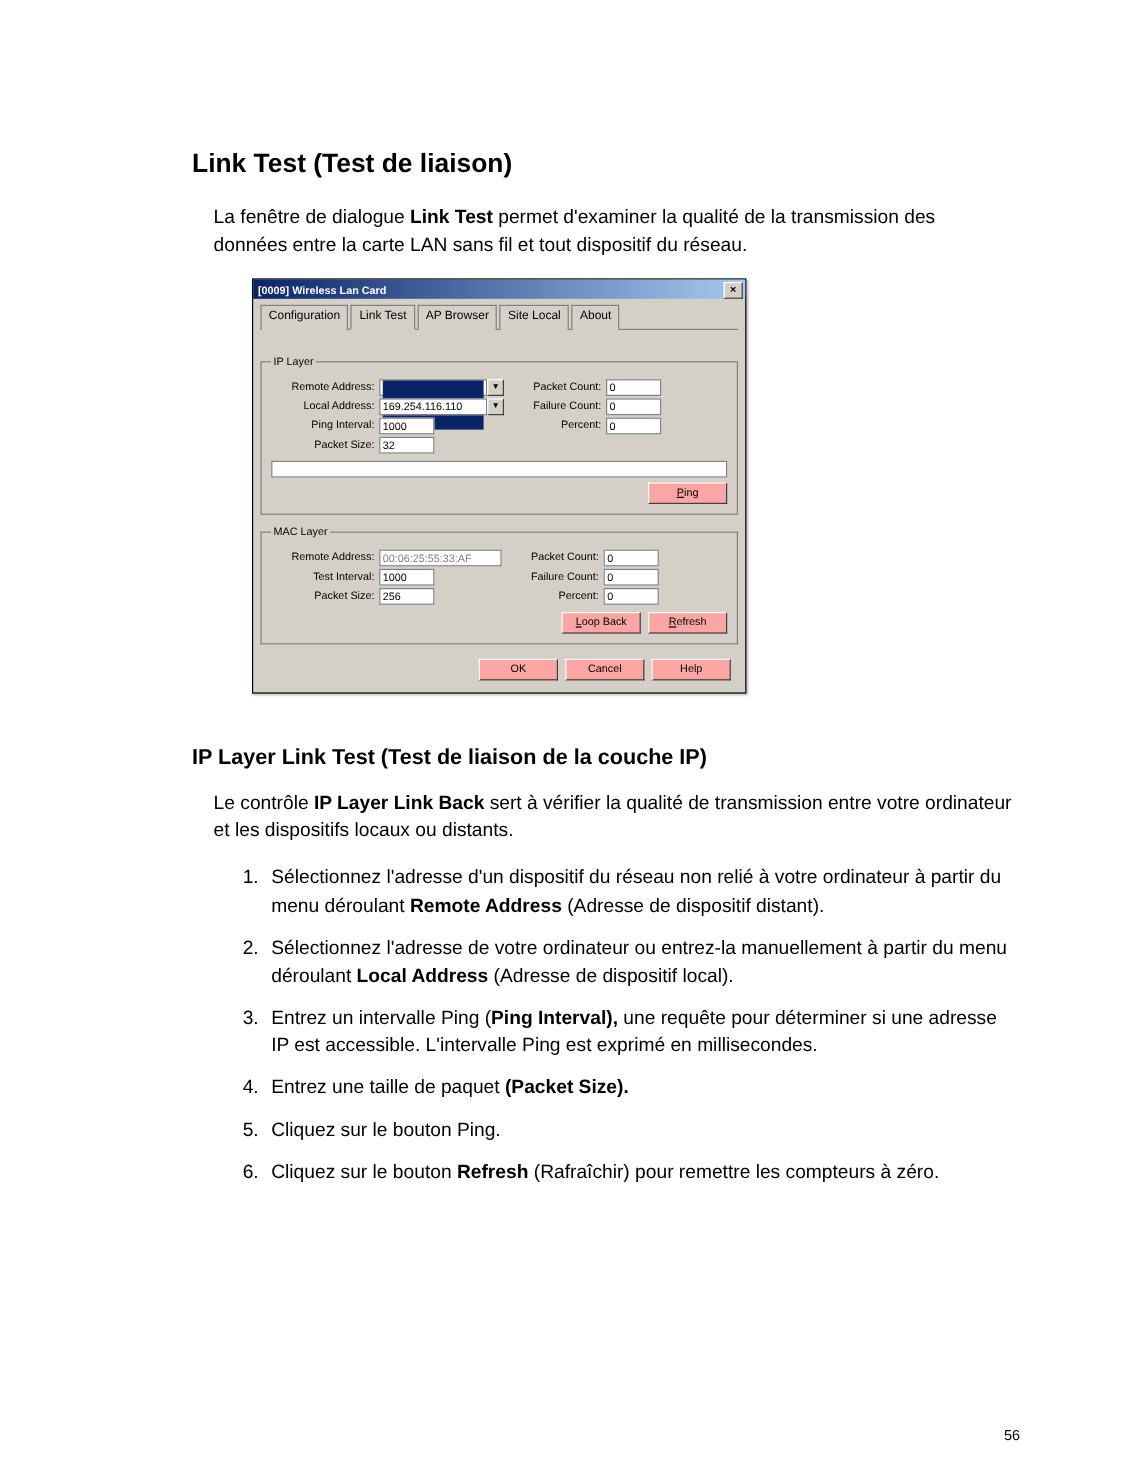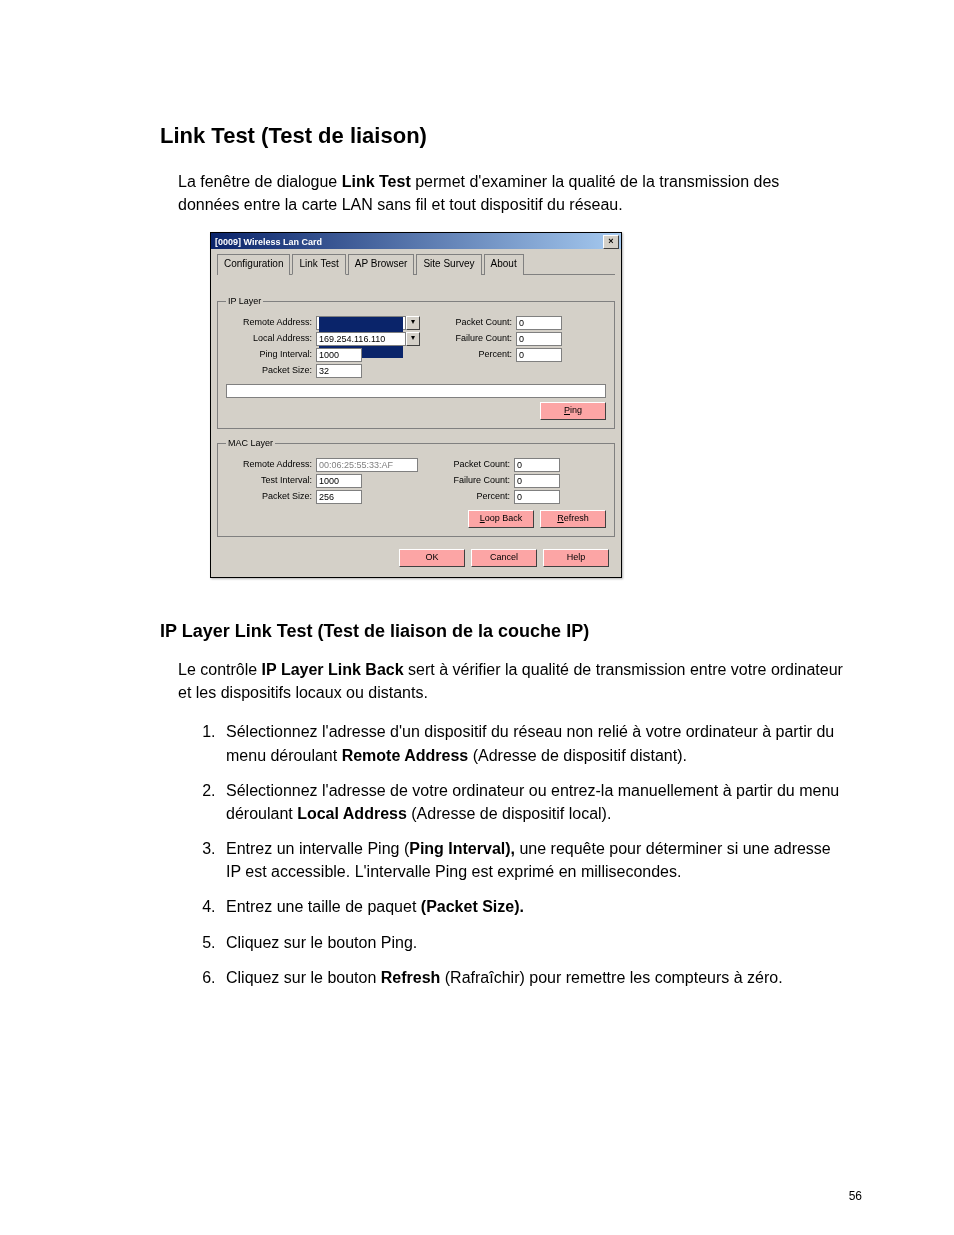--- a/index.html
+++ b/index.html
@@ -27,21 +27,21 @@
   ol {
     margin: 8px 0 0 60px;
     padding: 0;
   }
   ol li {
     margin: 0 0 12px 0;
     padding-left: 6px;
   }
   .page-num {
     position: fixed;
-    right: 92px;
+    right: 104px;
     bottom: 30px;
     font-size: 12px;
   }
   
   .dialog-wrap {
     margin: 10px 0 20px 50px;
     width: 410px;
     font-family: Tahoma, Arial, sans-serif;
     font-size: 9px;
     background: #d4d0c8;
@@ -140,21 +140,21 @@
     background:#fca5a5;
     border:1px solid #fff;
     border-right-color:#404040; border-bottom-color:#404040;
     font-size:9px;
     text-align:center;
     line-height:14px;
     padding:0 6px;
     display:inline-block;
   }
   .btn u { text-decoration:underline; }
-  .cols { display:flex; gap:18px; }
+  .cols { display:flex; gap:7px; }
   .col { flex:1; }
   .progress-bar {
     height:12px;
     border:1px solid #808080;
     background:#fff;
     margin:4px 0;
   }
   .right-row { display:flex; justify-content:flex-end; gap:6px; margin-top:4px; }
   .bottom-buttons {
     display:flex;
@@ -176,21 +176,21 @@
 <div class="dialog-wrap">
   <div class="titlebar">
     <span>[0009] Wireless Lan Card</span>
     <span class="close-btn">×</span>
   </div>
   <div class="dlg-body">
     <div class="tabs">
       <div class="tab">Configuration</div>
       <div class="tab active">Link Test</div>
       <div class="tab">AP Browser</div>
-      <div class="tab">Site Survey</div>
+      <div class="tab">Site Local</div>
       <div class="tab">About</div>
     </div>
 
     <fieldset>
       <legend>IP Layer</legend>
       <div class="cols">
         <div class="col">
           <div class="row">
             <span class="lbl">Remote Address:</span>
             <span class="combo">

